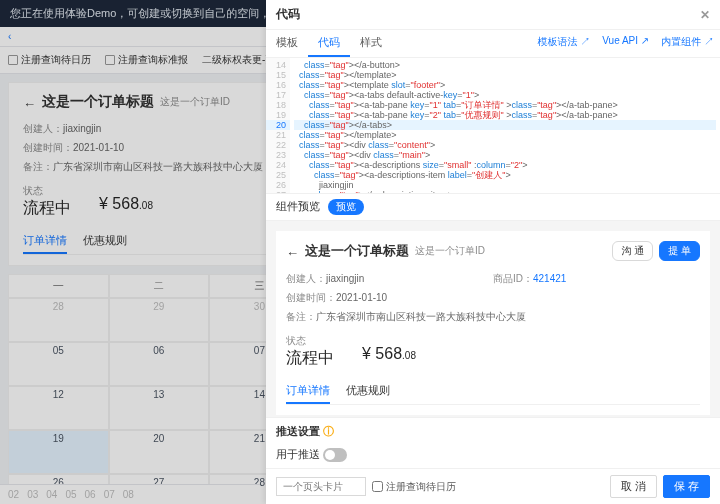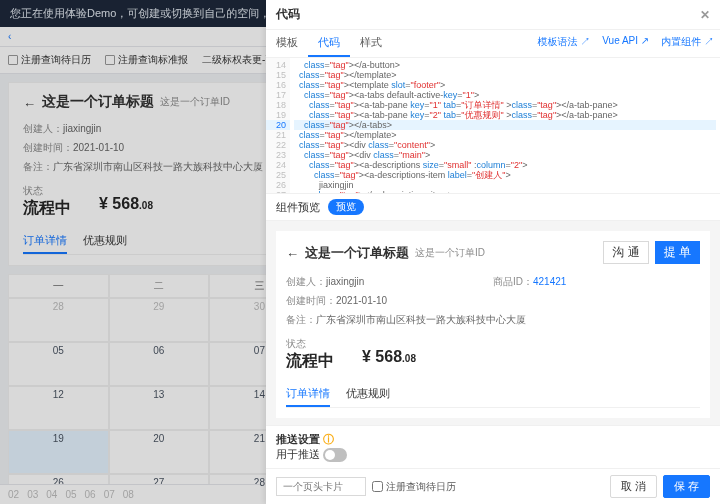--- a/index.html
+++ b/index.html
@@ -13,21 +13,21 @@
 .tabs-row .icon{width:10px;height:10px;display:inline-block;border:1px solid #999;border-radius:1px}
 .page-card{background:#fff;margin:8px;padding:10px 14px;border:1px solid #f0f0f0}
 .page-title{display:flex;align-items:center;gap:6px;margin-bottom:8px}
 .back-arrow{font-size:13px;cursor:pointer}
 .ptitle{font-size:14px;font-weight:600}
 .subtitle{color:#8c8c8c;font-size:10px}
 .desc{font-size:10px;color:#666;line-height:1.9}
 .desc .label{color:#8c8c8c}
 .stat-row{display:flex;gap:28px;margin-top:8px}
 .stat-row .l{color:#8c8c8c;font-size:10px}
-.stat-row .v{font-size:16px;font-weight:700;color:#262626}
+.stat-row .v{font-size:16px;font-weight:400;color:#262626}
 .stat-row .v .sm{font-size:10px}
 .detail-tabs{display:flex;gap:16px;margin-top:10px;font-size:11px;border-bottom:1px solid #f0f0f0}
 .detail-tabs .dt{padding:4px 0;cursor:pointer}
 .detail-tabs .dt.active{color:#1677ff;border-bottom:2px solid #1677ff}
 .cal{background:#fff;margin:0 8px 8px}
 .cal-head,.cal-row{display:grid;grid-template-columns:repeat(7,1fr)}
 .cal-head div{padding:4px;text-align:center;font-size:10px;color:#666;border:1px solid #f0f0f0}
 .cal-row div{height:44px;padding:2px 4px;text-align:center;font-size:10px;color:#4b5563;border:1px solid #f0f0f0}
 .cal-row .dim{color:#bfbfbf}
 .cal-row .today{background:#e6f4ff}
@@ -43,30 +43,30 @@
 .drawer-tabs .link{color:#1677ff;padding:5px 6px;font-size:10px;cursor:pointer}
 .code-area{display:flex;height:136px;overflow:hidden;background:#fff;border-bottom:1px solid #f0f0f0;font-family:Menlo,Consolas,monospace;font-size:9px}
 .gutter{background:#fafafa;color:#bfbfbf;padding:2px 4px;text-align:right;min-width:24px;user-select:none}
 .gutter div{height:10px;line-height:10px}
 .gutter .hl{background:#e6f4ff;color:#1677ff;margin:0 -4px;padding:0 4px}
 .code{padding:2px 4px;white-space:pre;color:#666;overflow:auto;flex:1}
 .code .attr{color:#1c7ed6}
 .code .str{color:#e03131}
 .code .cline{display:block;height:10px;line-height:10px}
 .code .clhl{background:#e6f4ff}
-.prev-head{display:flex;align-items:center;gap:8px;padding:5px 10px;border-bottom:1px solid #f0f0f0;font-size:11px}
+.prev-head{display:flex;align-items:flex-start;gap:8px;padding:5px 10px;border-bottom:1px solid #f0f0f0;font-size:11px}
 .toggle{background:#1677ff;color:#fff;border-radius:10px;padding:1px 8px;font-size:10px}
 .preview{background:#f5f5f5;padding:10px;flex:1;overflow:auto}
 .preview-card{background:#fff;padding:10px}
 .preview-card .prow{display:flex;align-items:center;gap:6px;margin-bottom:8px}
 .preview-card .ptl{font-size:13px;font-weight:600}
-.preview-card .btn{border:1px solid #d9d9d9;padding:2px 8px;font-size:12px;border-radius:0;cursor:pointer}
+.preview-card .btn{border:1px solid #d9d9d9;padding:2px 8px;font-size:10px;border-radius:6px;cursor:pointer}
 .preview-card .btn.prim{background:#1677ff;color:#fff;border-color:#1677ff}
 .push{padding:6px 10px;font-size:11px;border-top:1px solid #f0f0f0}
-.push .title{font-weight:600;margin-bottom:0}
+.push .title{font-weight:600;margin-bottom:8px}
 .switch{width:24px;height:14px;background:#bfbfbf;border-radius:7px;display:inline-block;position:relative;vertical-align:middle}
 .switch::after{content:"";position:absolute;width:10px;height:10px;background:#fff;border-radius:50%;top:2px;left:2px}
 .drawer-foot{border-top:1px solid #f0f0f0;padding:6px 10px;display:flex;align-items:center;gap:6px}
 .input{border:1px solid #d9d9d9;padding:3px 6px;font-size:10px;width:90px}
 .check{font-size:10px;color:#595959;display:flex;align-items:center;gap:3px}
 .check input{width:11px;height:11px}
 .drawer-foot .sp{flex:1}
 .drawer-foot .btn{border:1px solid #d9d9d9;padding:3px 10px;font-size:11px;cursor:pointer;border-radius:2px}
 .drawer-foot .btn.prim{background:#1677ff;color:#fff;border-color:#1677ff}
 </style>

